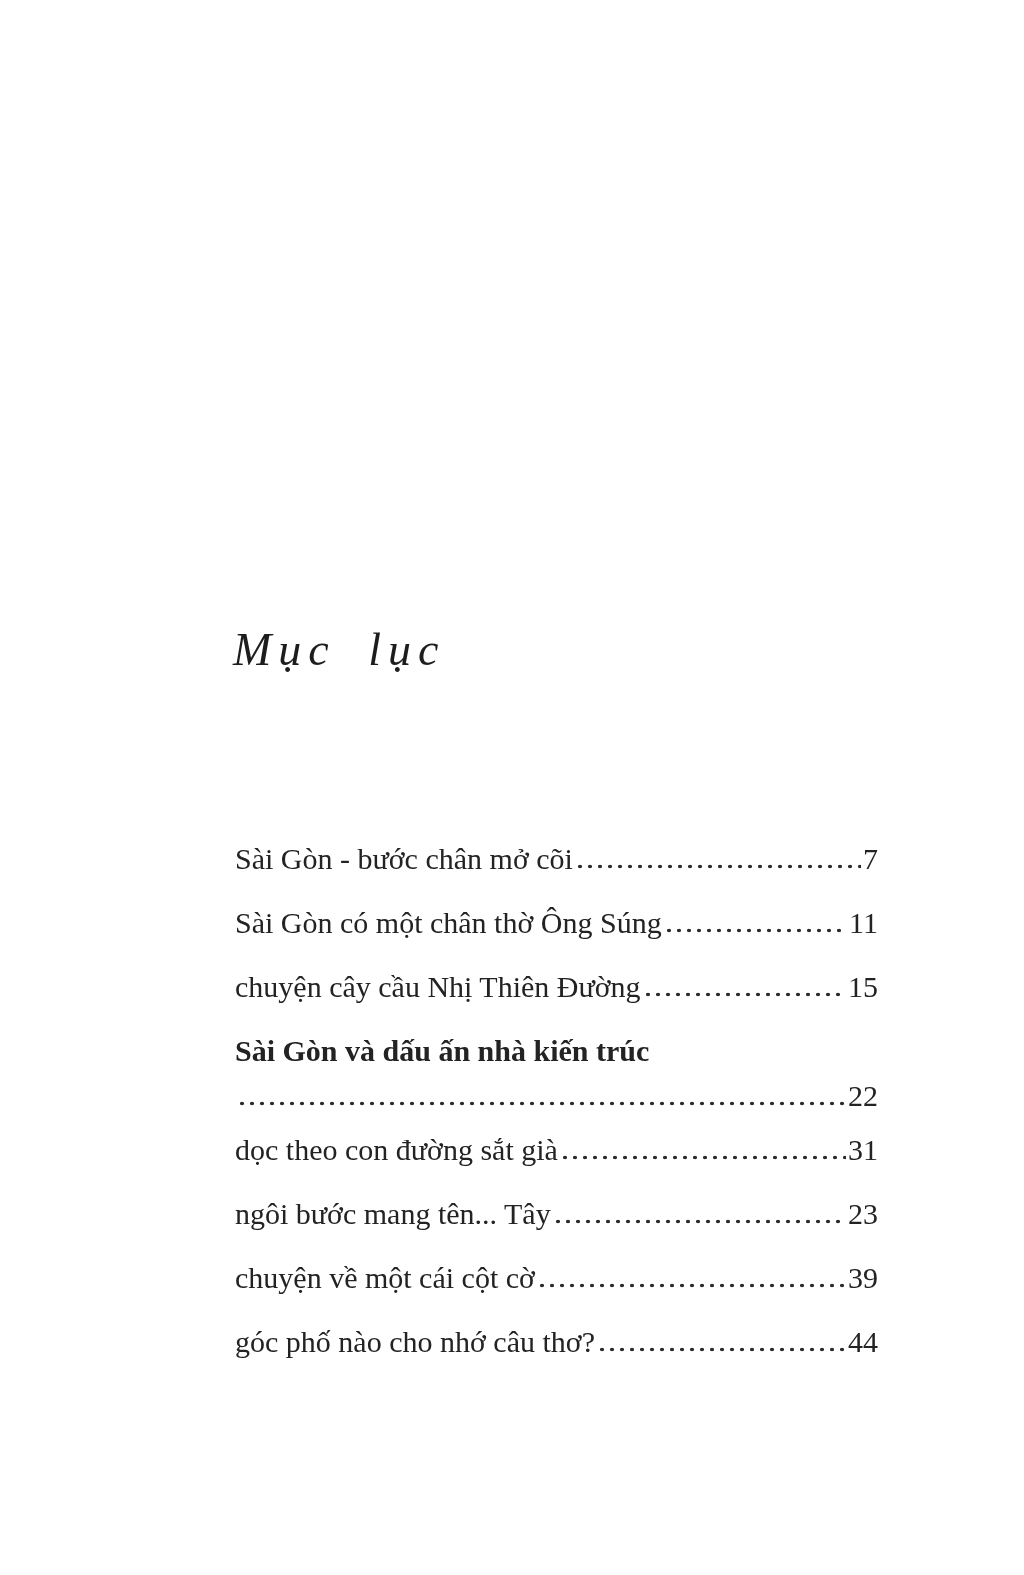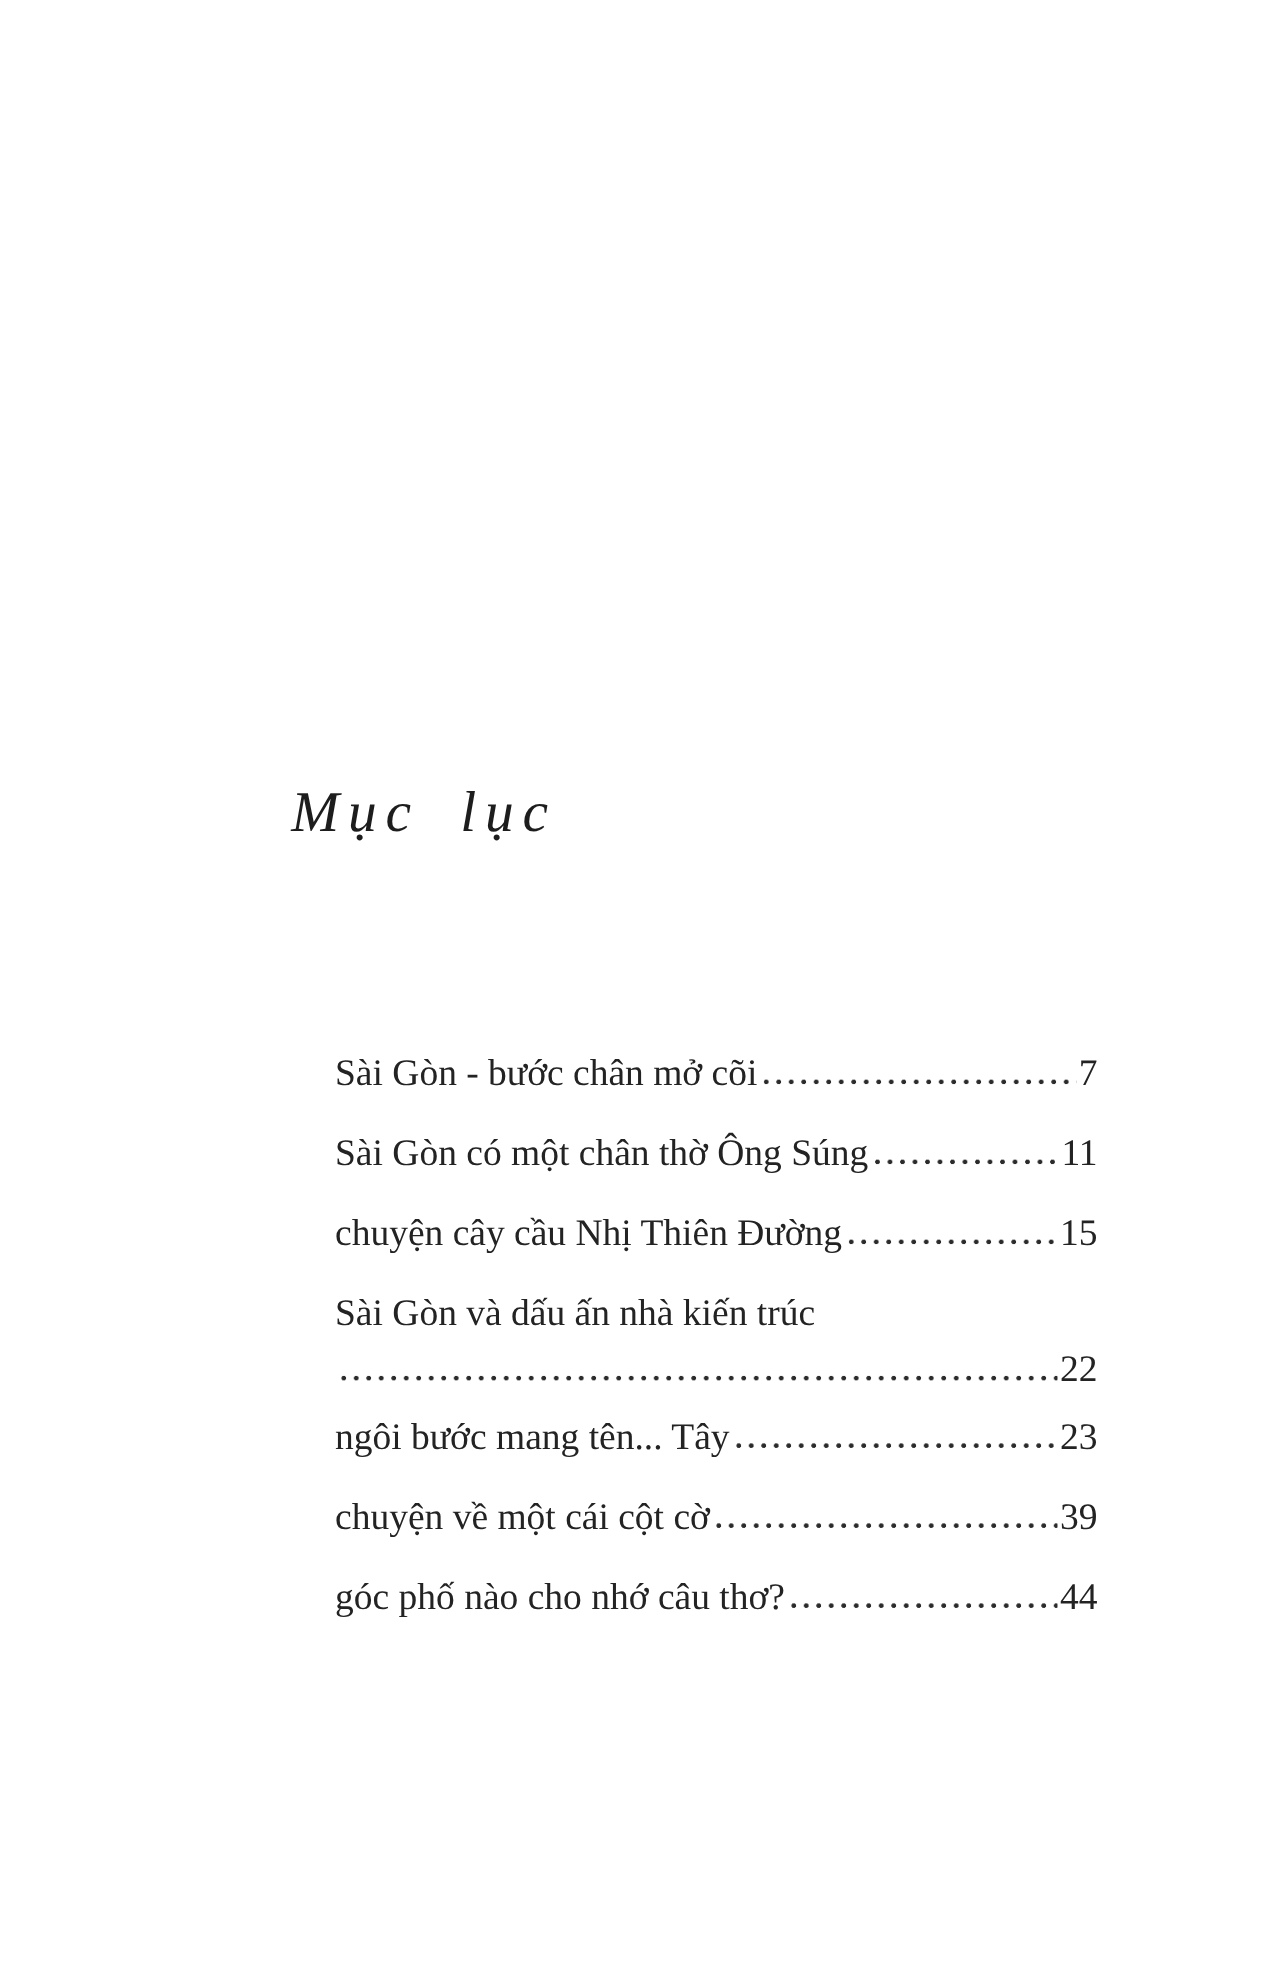--- a/index.html
+++ b/index.html
@@ -34,25 +34,24 @@
     position: absolute;
     left: 235px;
     right: 146px;
     top: 836px;
     font-size: 30px;
     color: #232323;
   }
   .entry {
     line-height: 45px;
     margin-bottom: 19px;
-    margin-left: 33px;
   }
   .entry.two-line { margin-bottom: 9px; }
   .entry .line1 { display: none; white-space: nowrap; }
-  .entry.two-line .line1 { display: block; }
+  .entry.two-line .line1 { display: block; font-weight: bold; }
   .row {
     display: flex;
     align-items: baseline;
     width: 100%;
   }
   .t { white-space: nowrap; flex: 0 0 auto; }
   .dots {
     flex: 1 1 auto;
     min-width: 14px;
     height: 5px;
@@ -99,20 +98,28 @@
   </div>
 
   <div class="entry two-line">
     <div class="line1">Sài Gòn và dấu ấn nhà kiến trúc</div>
     <div class="row">
       <span class="dots"></span>
       <span class="num">22</span>
     </div>
   </div>
 
+  <div class="entry">
+
+    <div class="row">
+      <span class="t">dọc theo con đường sắt già</span>
+      <span class="dots"></span>
+      <span class="num">31</span>
+    </div>
+  </div>
 
   <div class="entry">
 
     <div class="row">
       <span class="t">ngôi bước mang tên... Tây</span>
       <span class="dots"></span>
       <span class="num">23</span>
     </div>
   </div>
 

